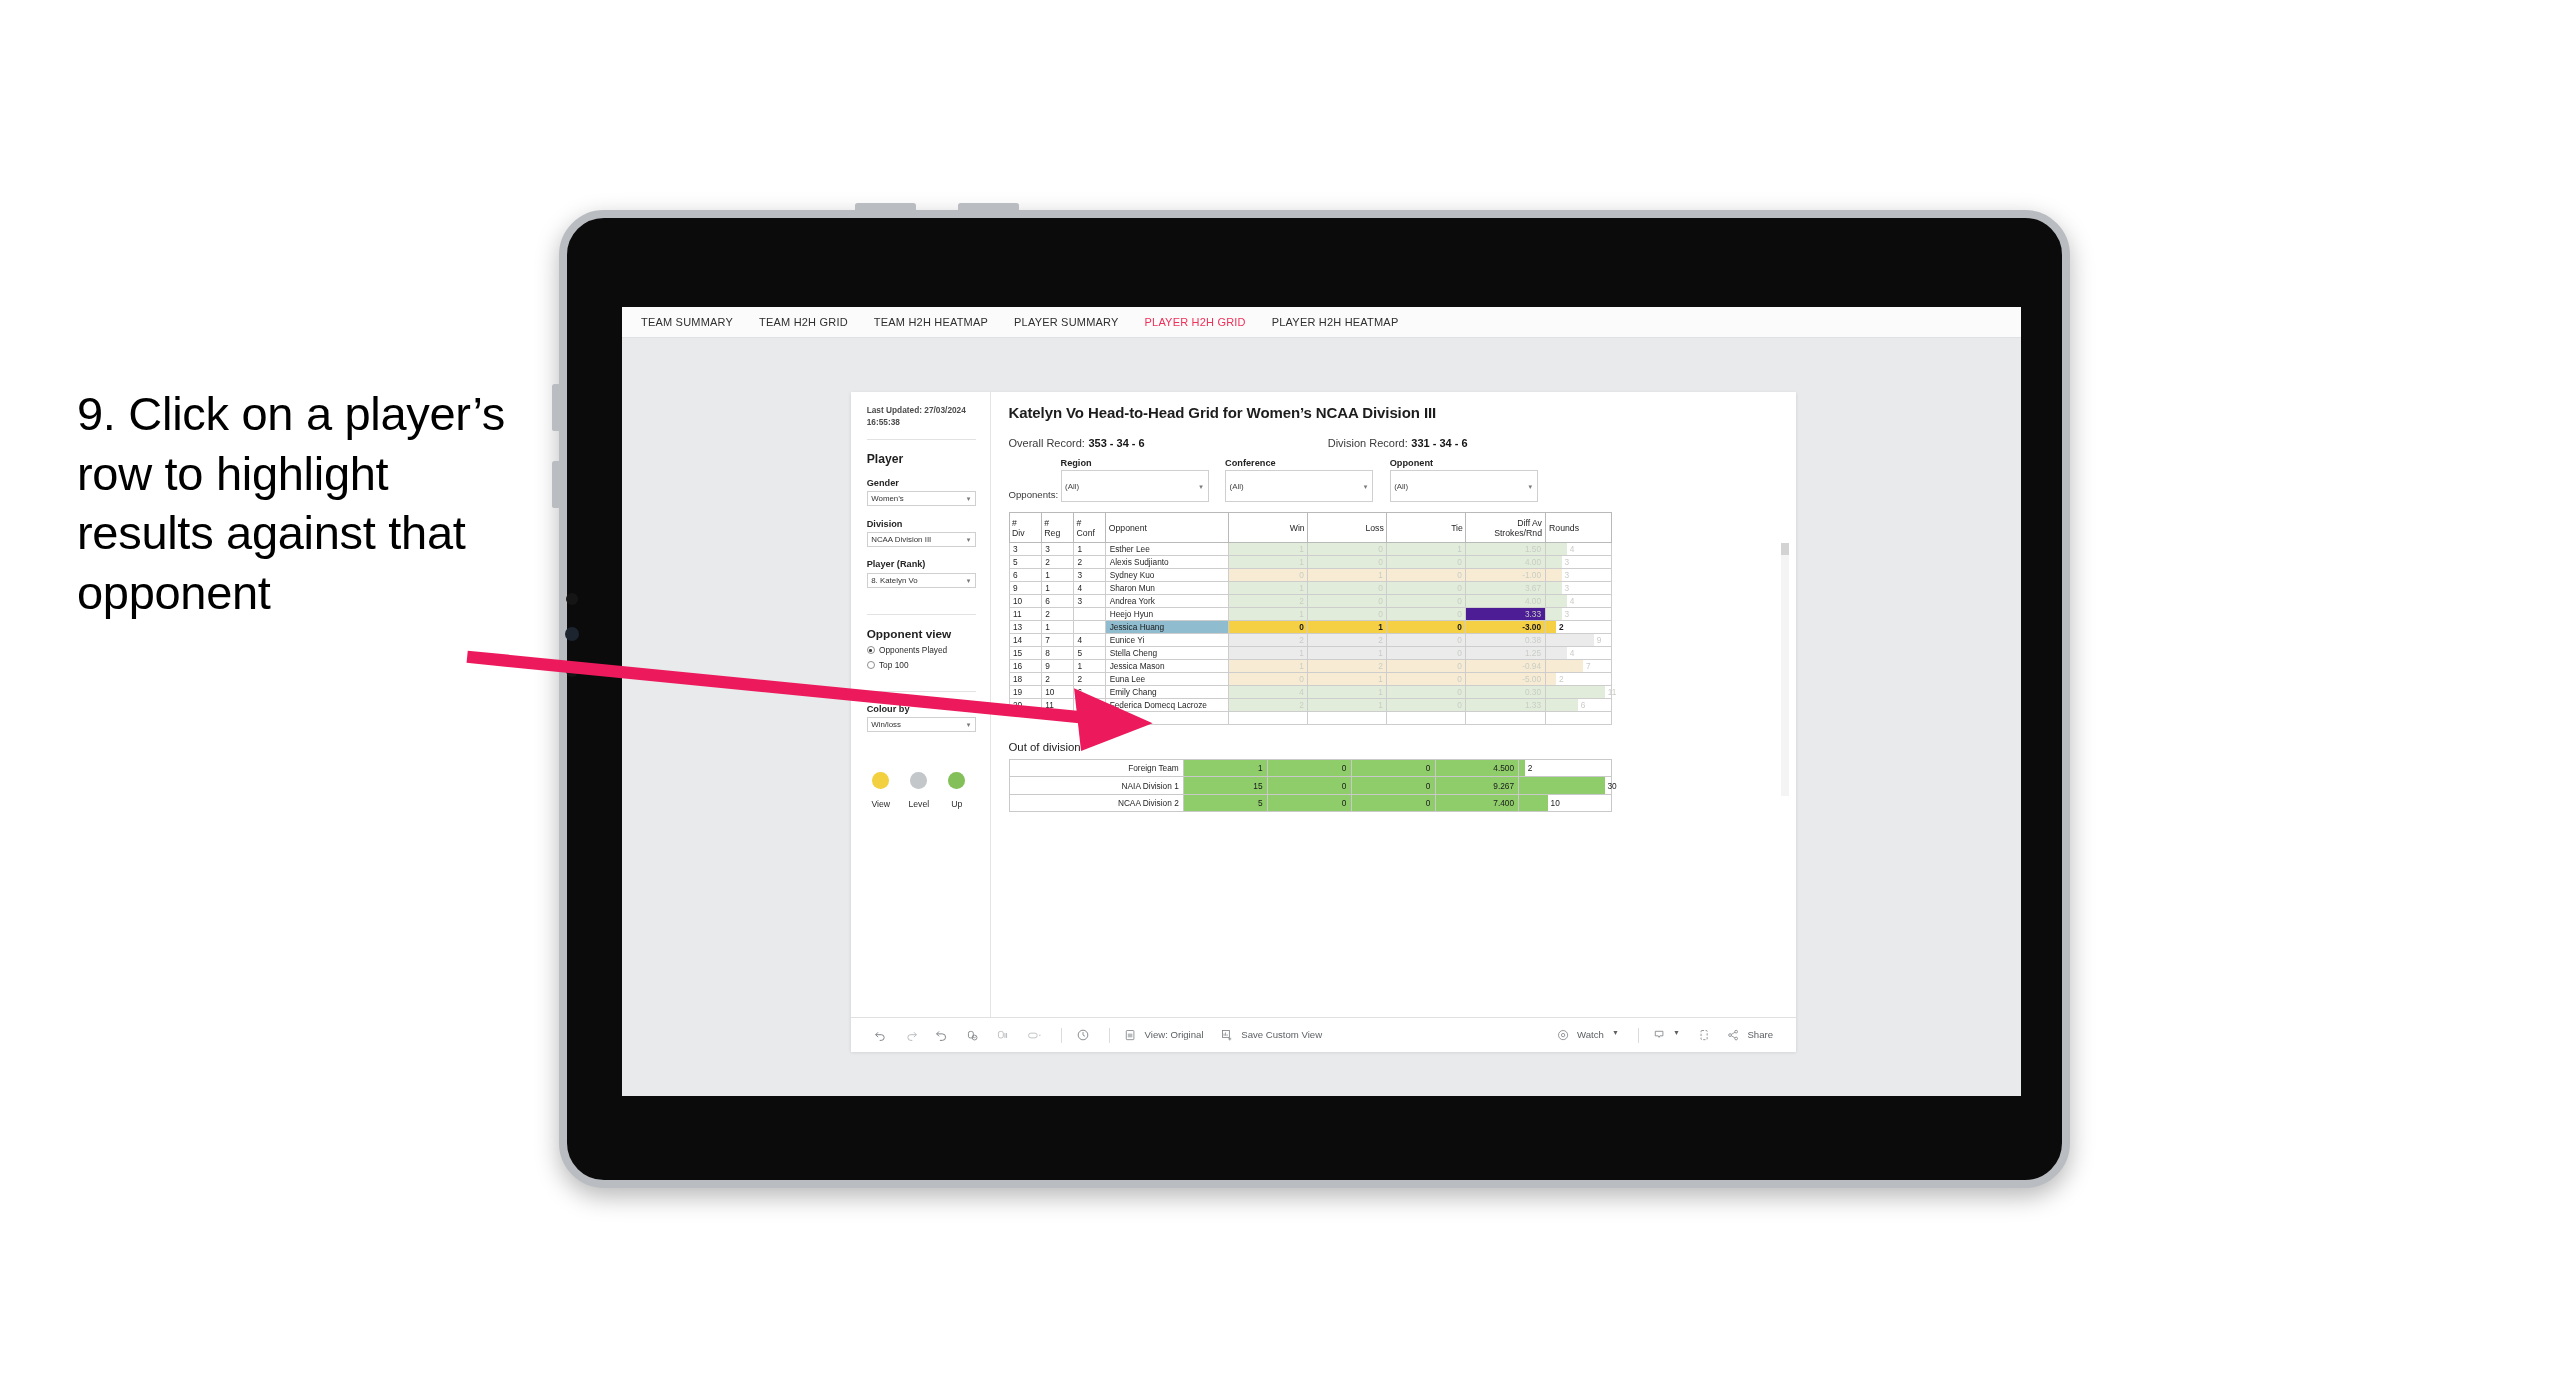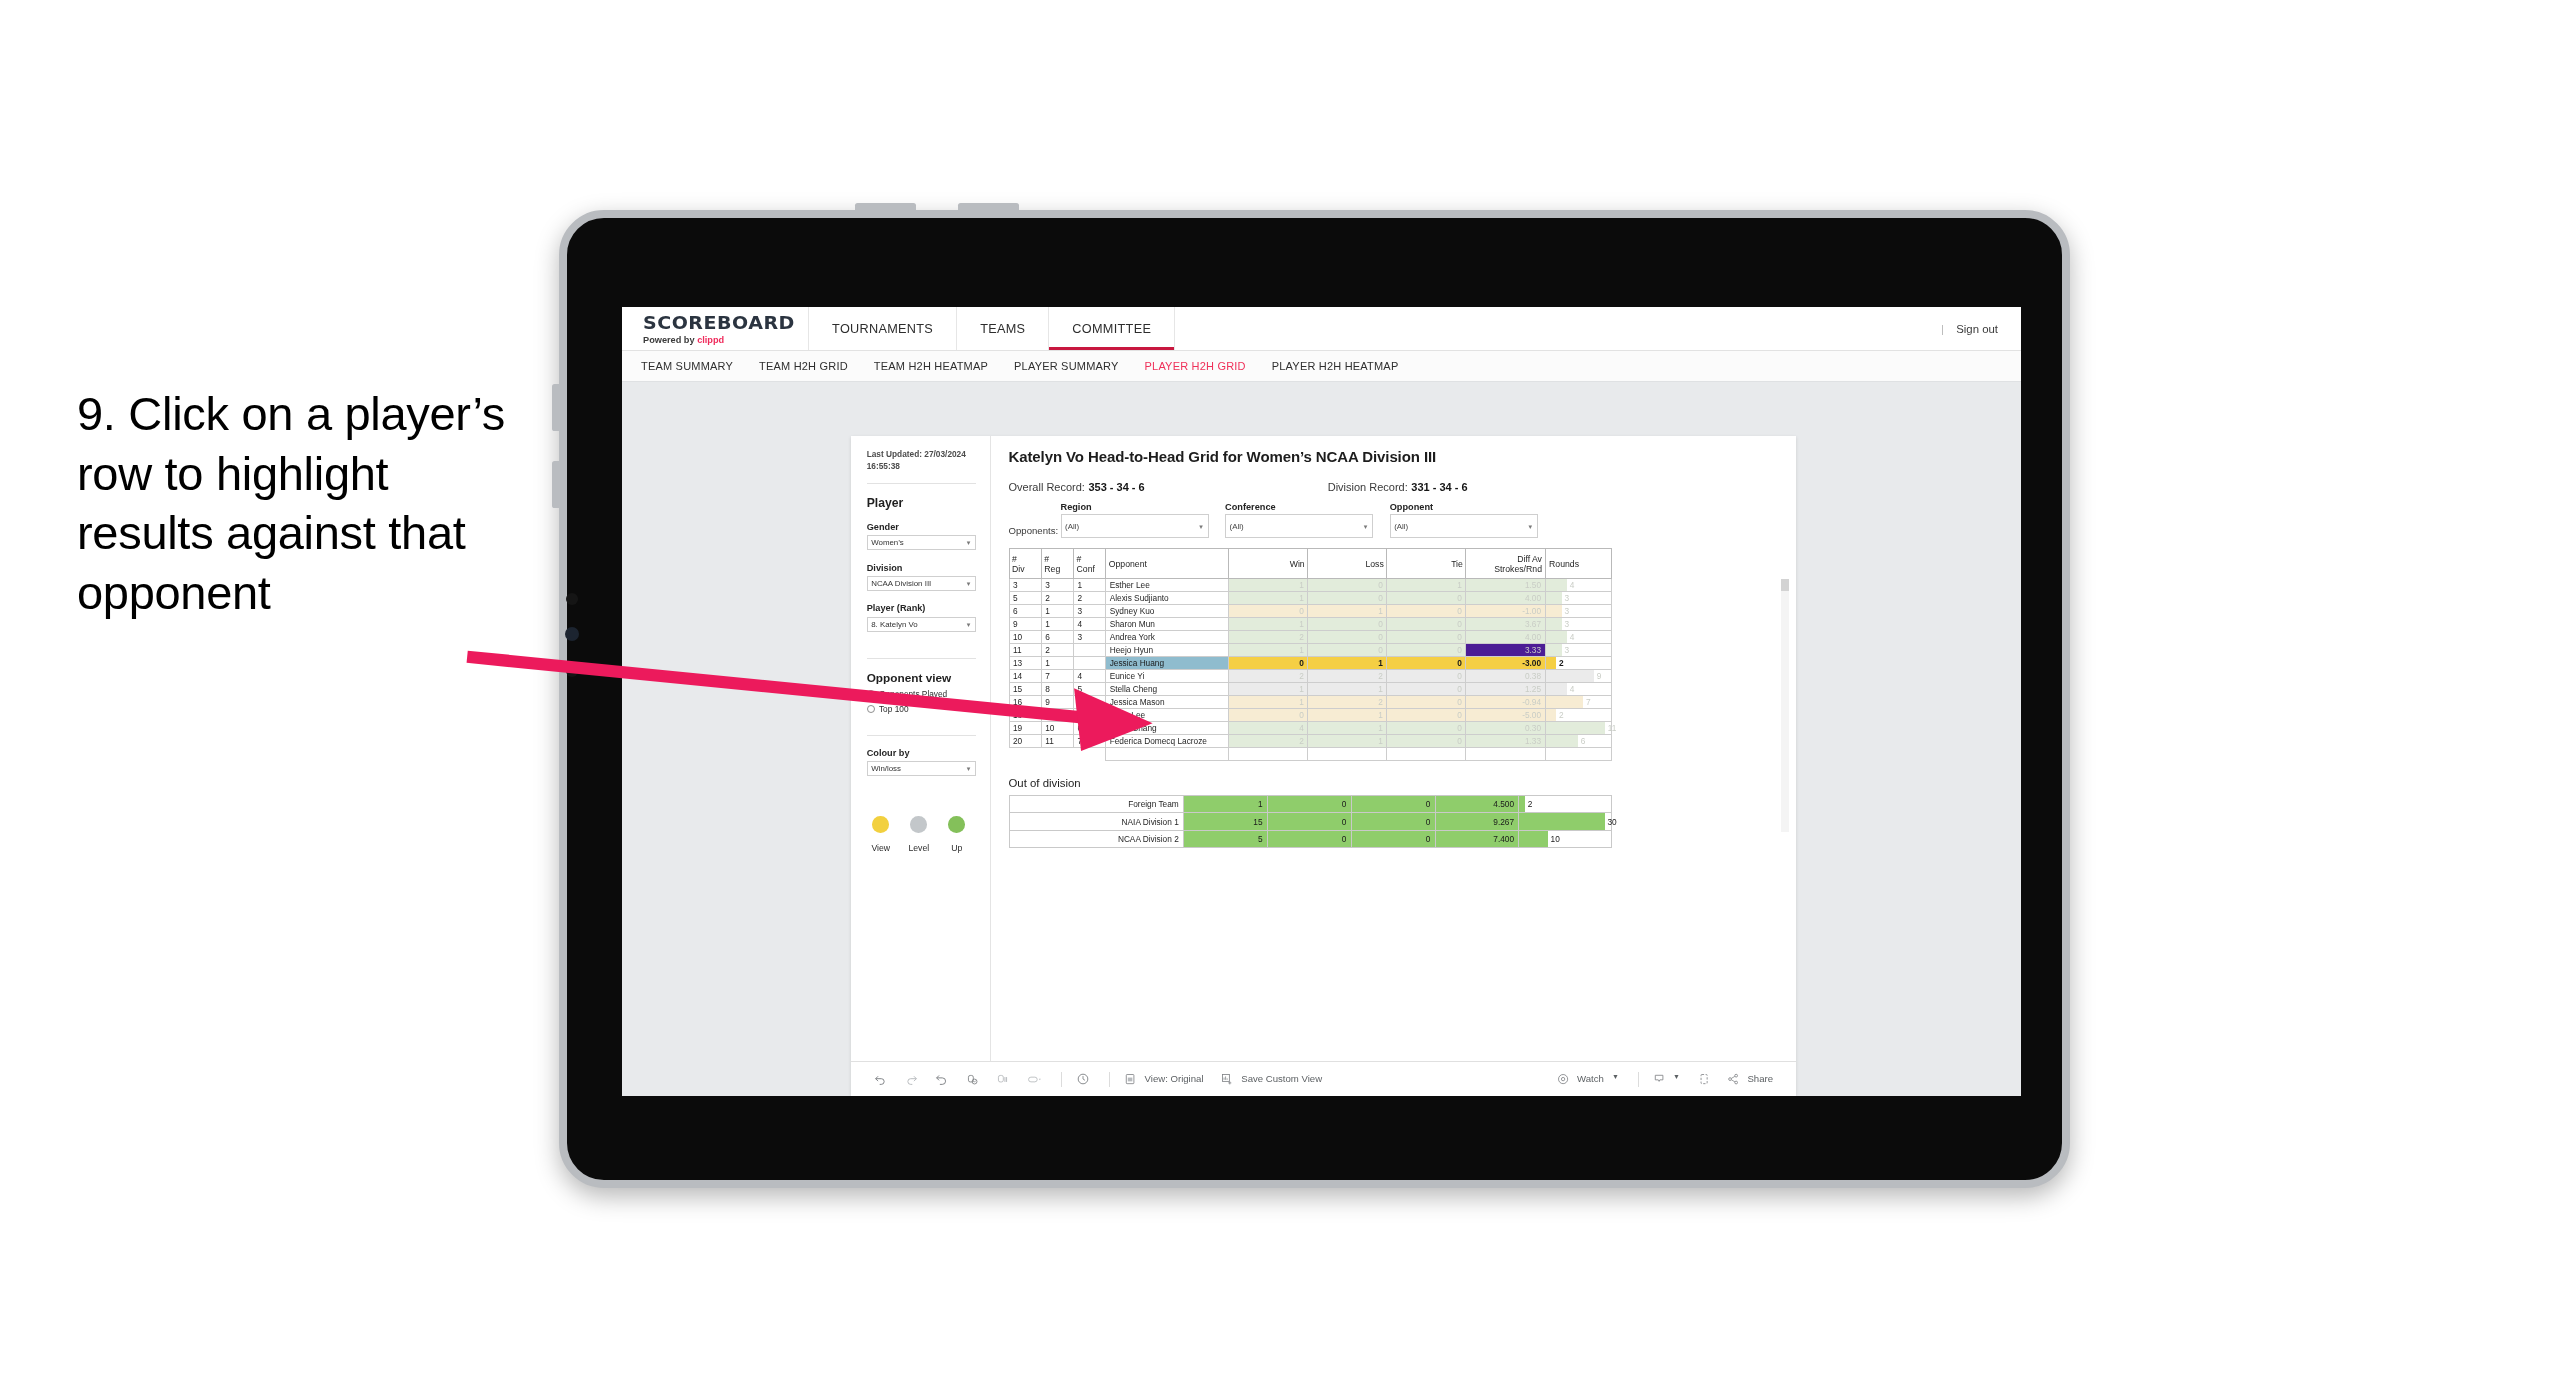--- a/index.html
+++ b/index.html
@@ -127,21 +127,21 @@
   .h1 { font-size:15px; font-weight:700; color:#1d1d1d; letter-spacing:-0.1px;}
   .rec-row { display:flex; margin-top:16px; font-size:11px; color:#3a3a3a;}
   .rec-row b { color:#151515; font-weight:700; margin-left:3.5px;}
   .rec-2 { margin-left: 183px; }
 
   .opp-filters { margin-top:8.7px; display:flex; align-items:flex-end; gap:0;}
   .opp-label { font-size:9.6px; color:#3a3a3a; padding-bottom:2.6px; width:52px;}
   .fcol { width:148px; margin-right:16.6px; }
   .fcol .cap { font-size:9.2px; font-weight:700; color:#242424; margin-bottom:2.6px;}
   .fcol .sel {
-    height:24px; border:0.9px solid #cfcfcf; background:#fff; font-size:7.9px;
+    height:32px; border:0.9px solid #cfcfcf; background:#fff; font-size:7.9px;
     color:#444; display:flex; align-items:center; padding:0 3.5px; position:relative; cursor:pointer;
   }
   .fcol .sel .car { position:absolute; right:3.5px; font-size:6.1px; color:#7a7a7a;}
 
   
   .gridwrap { margin-top:9.6px; position:relative; }
   table.grid { border-collapse:collapse; width:603px; table-layout:fixed; font-size:8.3px; color:#262626;}
   table.grid th {
     border:0.9px solid #b9b9b9; font-weight:400; font-size:8.7px; color:#1f1f1f;
     height:30px; background:#fff; padding:0.9px 2.6px; line-height:1.15;
@@ -195,34 +195,20 @@
         <i></i>
         <i></i>
       </div>
     <div class="cam"></div>
     <div class="dot-btn" style="top:375px"></div>
     <div class="dot-btn" style="top:447px"></div>
   </div>
 
   <div class="screen">
 
-    <div class="topnav">
-      <div class="brand">
-        <div class="brand-name">SCOREBOARD</div>
-        <div class="brand-sub"><span>Powered by </span><b>clippd</b></div>
-      </div>
-      <div class="nav-item">TOURNAMENTS</div>
-      <div class="nav-item">TEAMS</div>
-      <div class="nav-item active">COMMITTEE</div>
-      <div class="nav-spacer"></div>
-      <div class="signout">
-        <span class="pipe">|</span>
-        <span>Sign out</span>
-      </div>
-    </div>
 
     <div class="subnav">
       <span>TEAM SUMMARY</span>
       <span>TEAM H2H GRID</span>
       <span>TEAM H2H HEATMAP</span>
       <span>PLAYER SUMMARY</span>
       <span class="active">PLAYER H2H GRID</span>
       <span>PLAYER H2H HEATMAP</span>
     </div>
 

